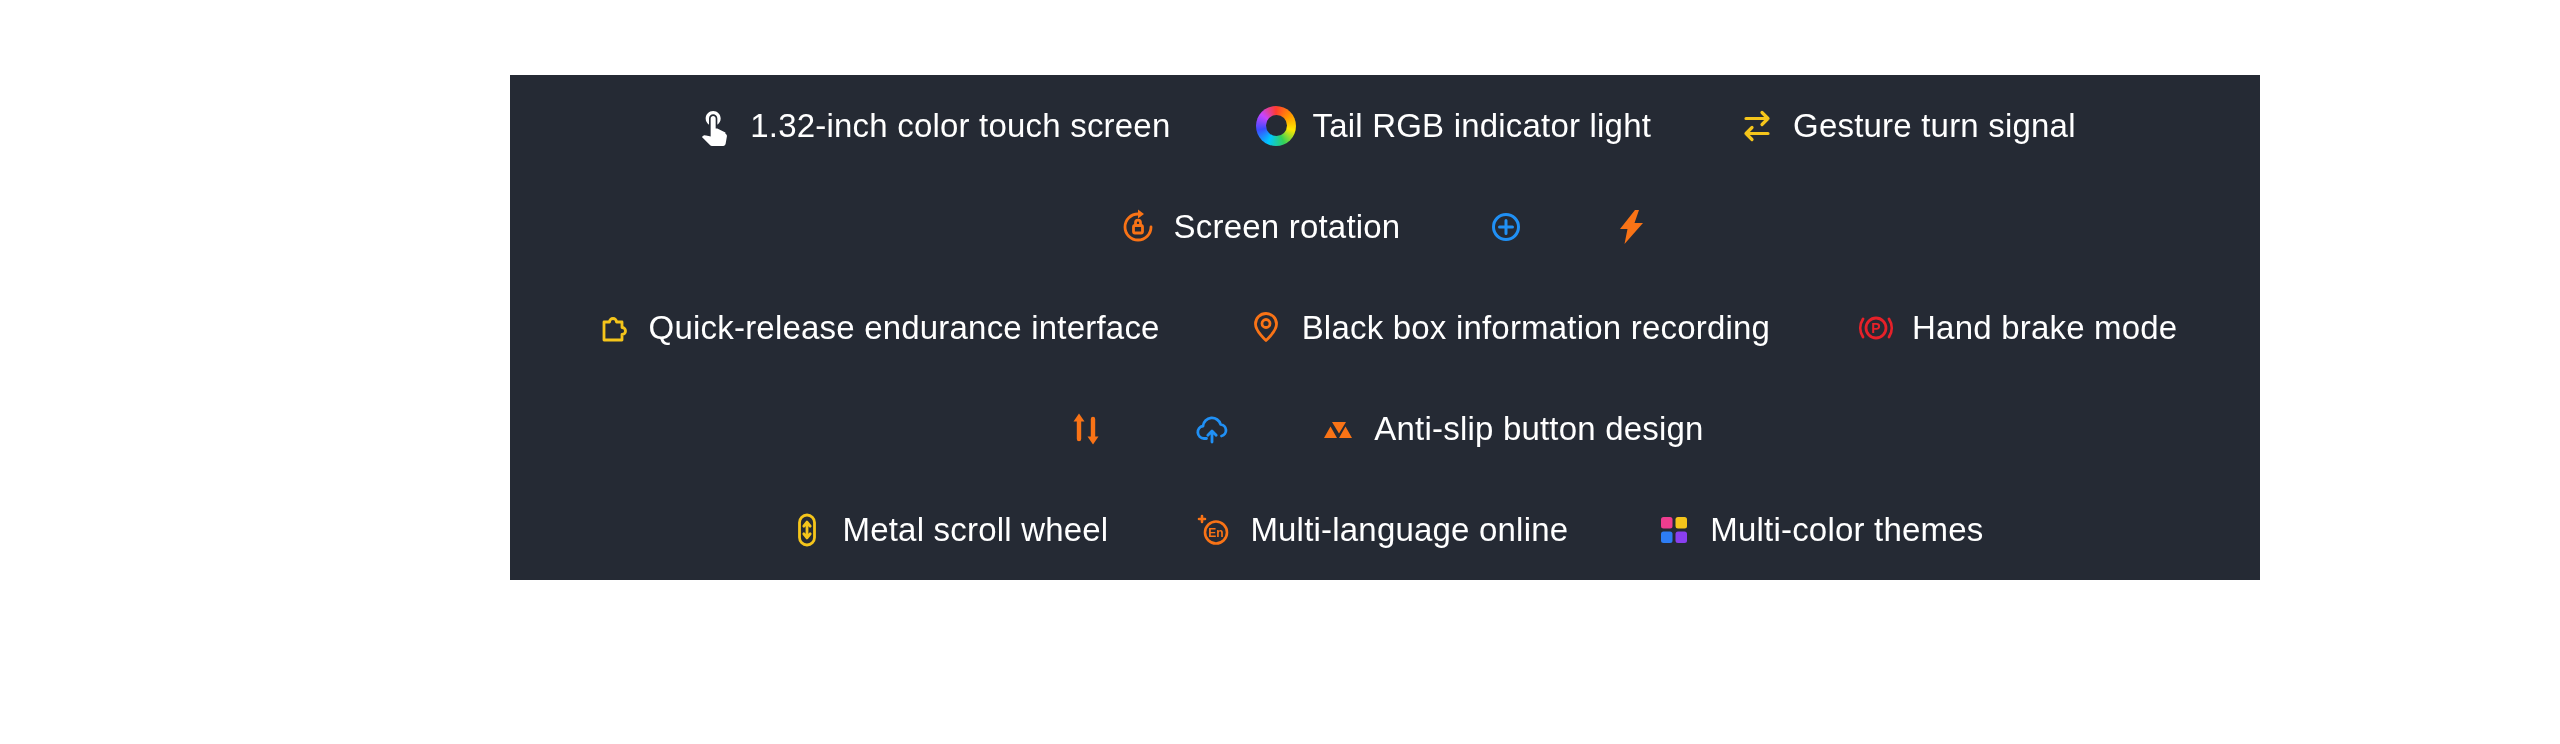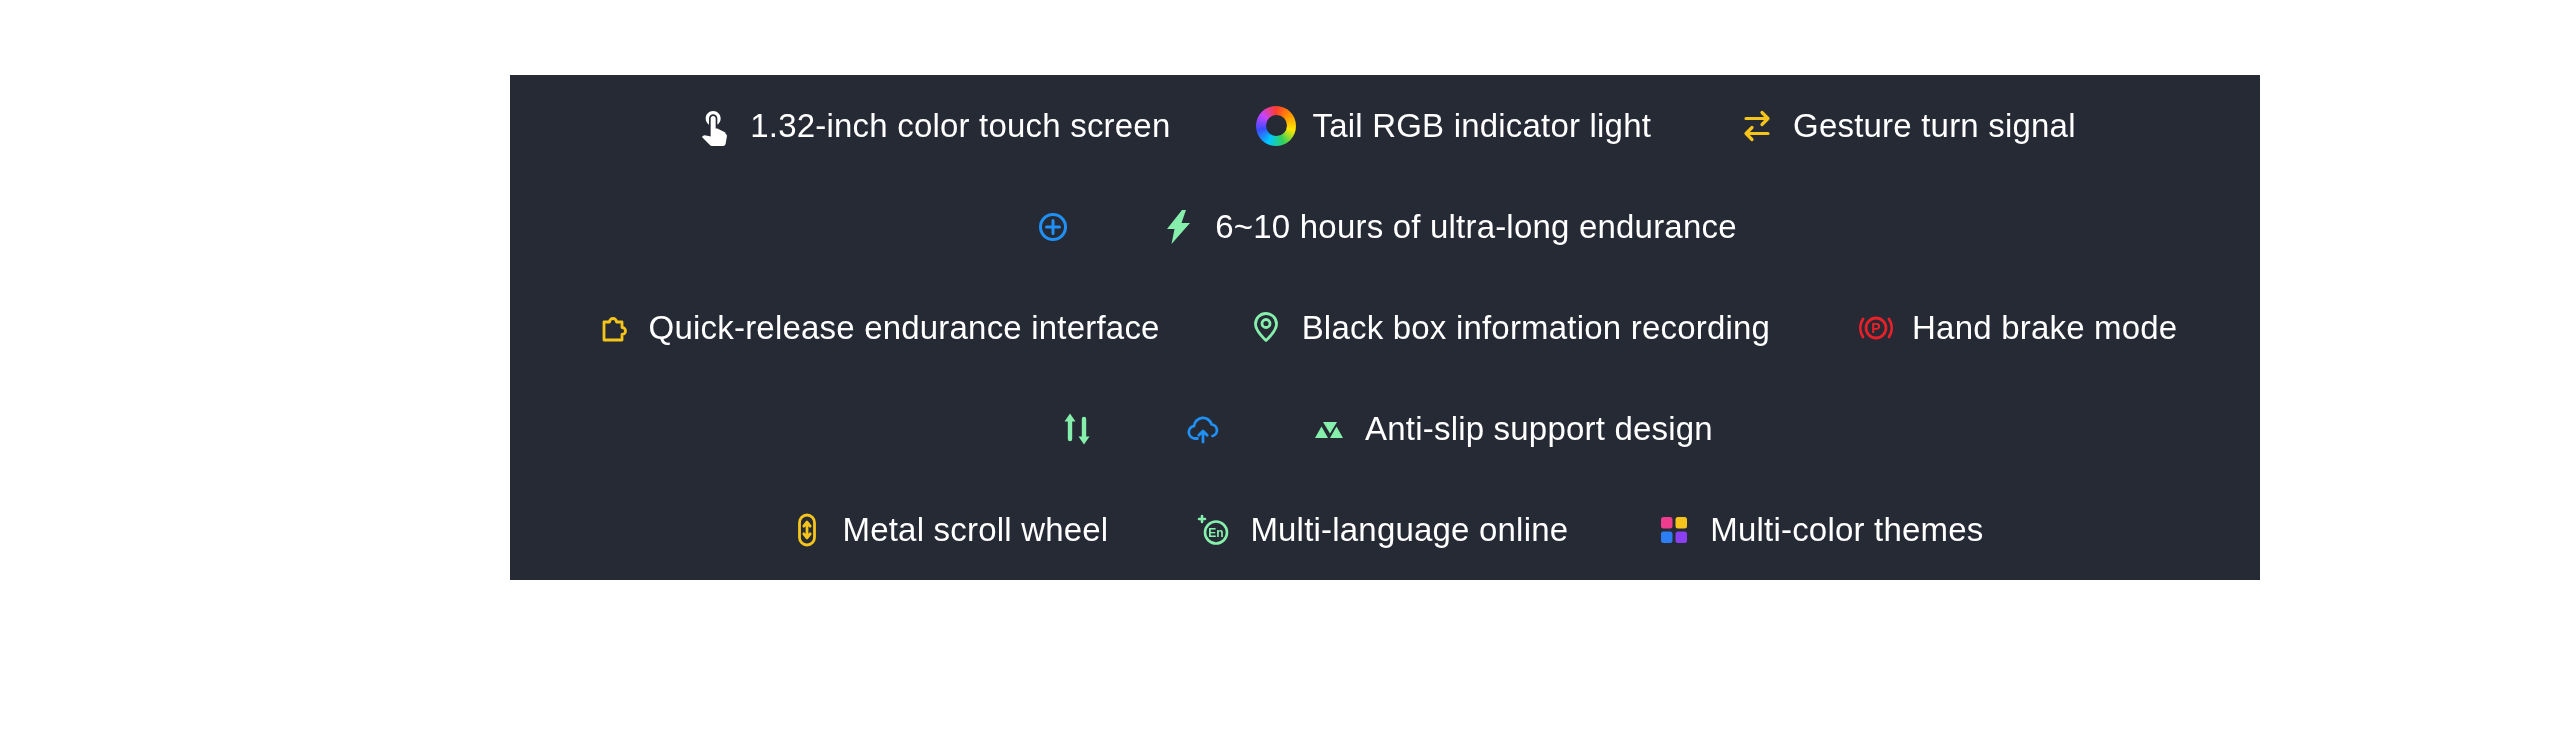--- a/index.html
+++ b/index.html
@@ -14,21 +14,21 @@
     background:#252a34;
     display:flex;flex-direction:column;
   }
   .row{flex:1;display:flex;align-items:center;justify-content:center;gap:86px}
   .item{display:flex;align-items:center;gap:16px}
   .label{color:#ffffff;font-size:33px;font-weight:500;white-space:nowrap;letter-spacing:.2px}
   .ic{width:40px;height:40px;flex:0 0 auto;display:flex;align-items:center;justify-content:center}
   .ic svg{width:100%;height:100%;display:block}
   .c-white{color:#ffffff}
   .c-yellow{color:#f5c51b}
-  .c-green{color:#86efac}
+  .c-green{color:#f97316}
   .c-blue{color:#2090f5}
   .c-red{color:#e62129}
   .rgb-ring{
     width:40px;height:40px;border-radius:50%;
     background:conic-gradient(#ff3b30,#ff9500,#ffe600,#34d158,#00c7ff,#3b4bff,#c644ff,#ff3b30);
     display:flex;align-items:center;justify-content:center;
   }
   .rgb-hole{width:21px;height:21px;border-radius:50%;background:#252a34}
 </style>
 </head>
@@ -59,34 +59,44 @@
             <path d="M9 12.5h22M25 6.5l6 6-6 6"></path>
             <path d="M31 27.5H9M15 21.5l-6 6 6 6"></path>
           </svg>
       </span>
       <span class="label">Gesture turn signal</span>
     </div>
   </div>
 
   <div class="row">
     <div class="item">
+      <span class="ic c-green">
+        <svg viewBox="0 0 40 40" fill="none" stroke="currentColor" stroke-width="2.8" stroke-linecap="round" stroke-linejoin="round">
+          <path d="M20 7a13 13 0 1 0 13 13"></path>
+          <path d="M20 2.5 26 7l-6 4.5z" fill="currentColor" stroke="none"></path>
+          <rect x="15.5" y="18.5" width="9" height="7.5" rx="1.5"></rect>
+          <path d="M17.5 18.5v-2.8a2.5 2.5 0 0 1 5 0v2.8"></path>
+        </svg>
+      </span>
+      <span class="label">Screen rotation</span>
+    </div>
+    <div class="item">
       <span class="ic c-blue">
         <svg viewBox="0 0 40 40" fill="none" stroke="currentColor" stroke-width="3" stroke-linecap="round">
             <circle cx="20" cy="20" r="12.5"></circle>
             <path d="M20 13.5v13M13.5 20h13"></path>
           </svg>
       </span>
     </div>
     <div class="item">
       <span class="ic c-green">
         <svg viewBox="0 0 40 40" fill="currentColor">
             <path d="M23 3 8 22h7.5L12.5 37 31 16h-8.5L27 3z"></path>
           </svg>
       </span>
-      <span class="label">6~10 hours of ultra-long endurance</span>
     </div>
   </div>
 
   <div class="row">
     <div class="item">
       <span class="ic c-yellow">
         <svg viewBox="0 0 40 40" fill="none" stroke="currentColor" stroke-width="2.8" stroke-linejoin="round">
             <path d="M11 14h5.5a3.5 3.5 0 1 1 7 0H29v5.5a3.5 3.5 0 1 1 0 7V32H11z"></path>
           </svg>
       </span>
@@ -131,21 +141,21 @@
       </span>
     </div>
     <div class="item">
       <span class="ic c-green">
         <svg viewBox="0 0 40 40" fill="currentColor">
             <path d="M6 29 12.5 17.5 19 29z"></path>
             <path d="M14 13h14l-7 11.5z"></path>
             <path d="M21 29 27.5 17.5 34 29z"></path>
           </svg>
       </span>
-      <span class="label">Anti-slip support design</span>
+      <span class="label">Anti-slip button design</span>
     </div>
   </div>
 
   <div class="row">
     <div class="item">
       <span class="ic c-yellow">
         <svg viewBox="0 0 40 40" fill="none" stroke="currentColor" stroke-width="2.8" stroke-linecap="round" stroke-linejoin="round">
             <rect x="12.5" y="5" width="15" height="30" rx="7.5"></rect>
             <path d="M20 13v14M16.8 16.2 20 12l3.2 4.2M16.8 23.8 20 28l3.2-4.2"></path>
           </svg>

